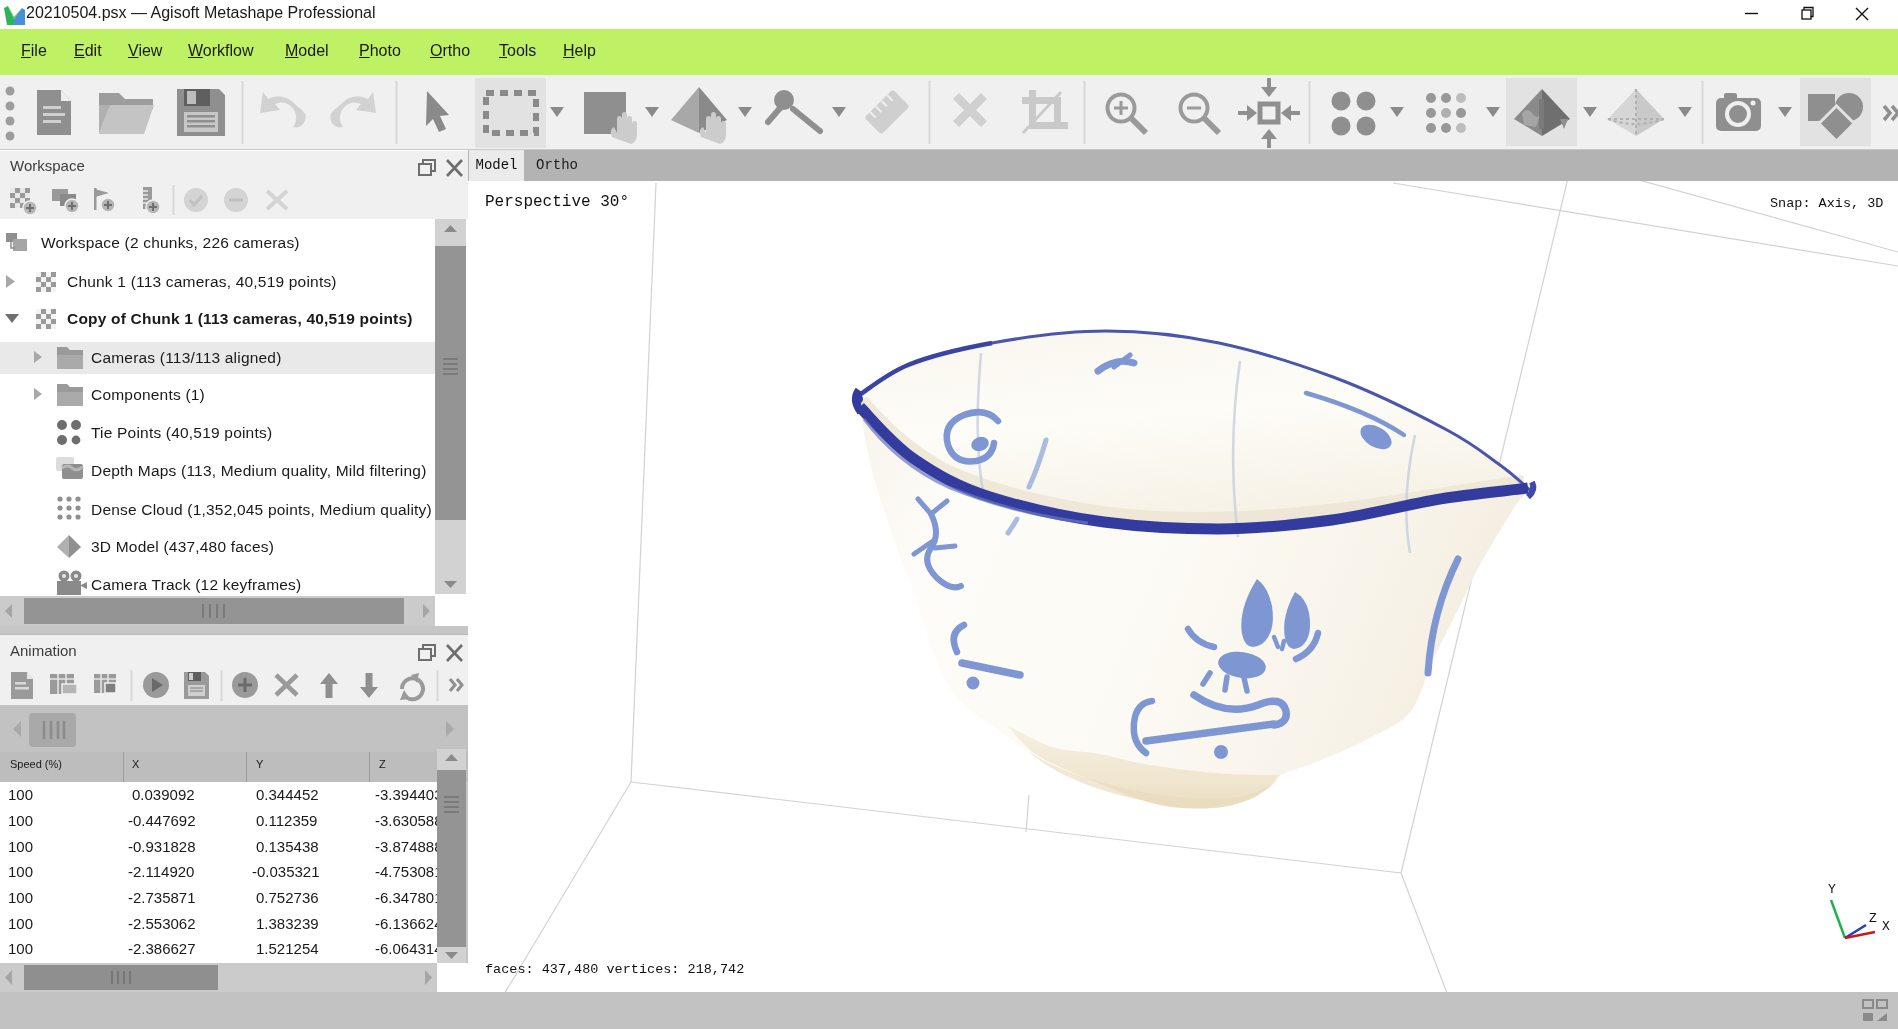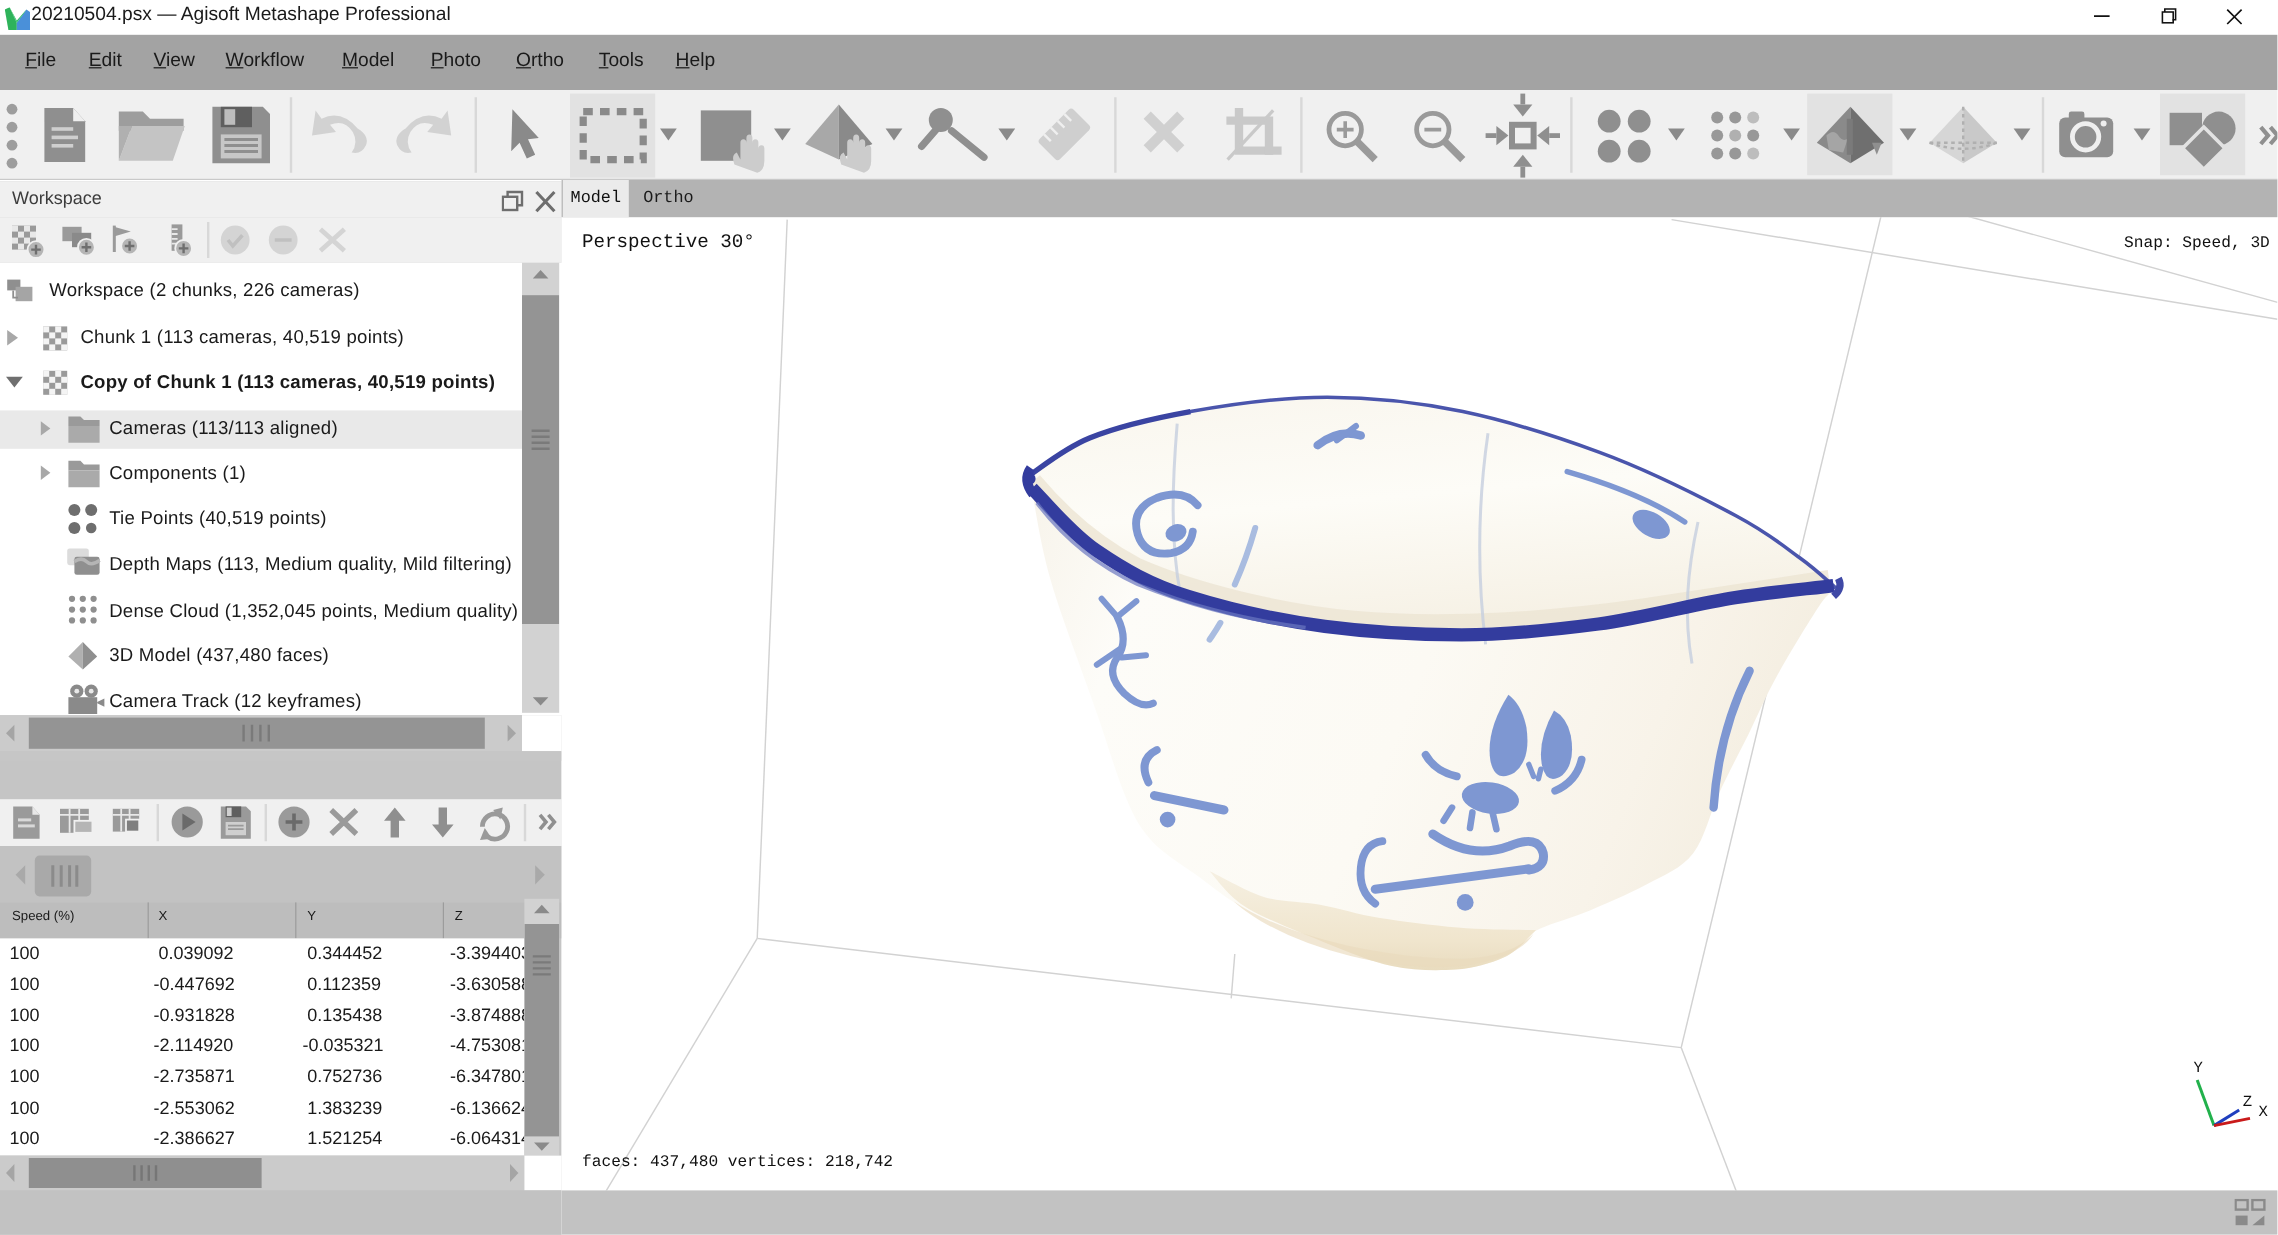--- a/index.html
+++ b/index.html
@@ -6,21 +6,21 @@
   html,body { width:1898px; height:1029px; overflow:hidden; background:#fff;
     font-family:"Liberation Sans", sans-serif; }
   .abs { position:absolute; }
   #app { position:relative; width:1898px; height:1029px; }
 
   
   #titlebar { position:absolute; left:0; top:0; width:1898px; height:29px; background:#ffffff; }
   #title-text { position:absolute; left:26px; top:4px; font-size:16px; color:#1a1a1a; }
 
   
-  #menubar { position:absolute; left:0; top:29px; width:1898px; height:46px; background:#a3a3a3; }
+  #menubar { position:absolute; left:0; top:29px; width:1898px; height:46px; background:#bef264; }
   .menuitem { position:absolute; top:13px; font-size:16px; color:#1a1a1a; }
   .menuitem span { text-decoration:underline; }
 
   
   #toolbar { position:absolute; left:0; top:75px; width:1898px; height:75px; background:#f0f0f0; border-bottom:1px solid #c9c9c9; }
 
   
   #leftdock { position:absolute; left:0; top:151px; width:468px; height:878px; background:#c5c5c5;text-align:right; }
   .panel-title { position:absolute; left:10px; font-size:15px; color:#3c3c3c; }
   .treelabel { position:absolute; font-size:15.5px; letter-spacing:0.2px; color:#1a1a1a; white-space:nowrap; }
@@ -430,20 +430,28 @@
             <line x1="210" y1="8" x2="210" y2="22"></line>
           <line x1="217" y1="8" x2="217" y2="22"></line>
             <line x1="224" y1="8" x2="224" y2="22"></line>
         </g>
         <path d="M423 8 l7 7 -7 7 z" fill="#a5a5a5"></path>
       </svg>
     </div>
     <div class="abs" style="left:435px;top:445px;width:33px;height:30px;background:#fff"></div>
     <div class="abs" style="left:0;top:475px;width:468px;height:8px;background:#c6c6c6"></div>
 
+    <div class="abs" style="left:0;top:483px;width:468px;height:32px;background:#f0f0f0;border-top:1px solid #b9b9b9">
+      <div class="panel-title" style="top:7px">Animation</div>
+      <svg class="abs" style="left:418px;top:8px" width="48" height="20" viewBox="0 0 48 20">
+        <path d="M5 6 v-4 h12 v11 h-4" fill="none" stroke="#6e6e6e" stroke-width="2"></path>
+        <rect x="1" y="6" width="12" height="11" fill="none" stroke="#6e6e6e" stroke-width="2"></rect>
+        <path d="M29 2 l15 16 M44 2 l-15 16" stroke="#6e6e6e" stroke-width="2.6"></path>
+      </svg>
+    </div>
     <div class="abs" style="left:0;top:515px;width:468px;height:39px;background:#f0f0f0">
       <svg width="468" height="39" viewBox="0 0 468 39">
 
         <g>
           <path d="M11 6 h16 l6 7 v20 h-22 z" fill="#9a9a9a"></path>
           <path d="M27 6 l6 7 h-6 z" fill="#e8e8e8"></path>
           <rect x="15" y="16" width="11" height="2.5" fill="#d8d8d8"></rect>
           <rect x="15" y="21" width="14" height="2.5" fill="#d8d8d8"></rect>
         </g>
 
@@ -700,21 +708,21 @@
         <path d="M1377 757 L1407 751" stroke="#c91a1a"></path>
       </g>
       <g font-family="Liberation Mono, monospace" font-size="13" fill="#111">
         <text x="1360" y="712">Y</text>
         <text x="1401" y="741">Z</text>
         <text x="1414" y="749">X</text>
       </g>
     </svg>
 
     <div class="abs mono" style="left:17px;top:43px;font-size:16px;color:#111">Perspective 30°</div>
-    <div class="abs mono" style="left:1302px;top:46px;font-size:13.5px;color:#111">Snap: Speed, 3D</div>
+    <div class="abs mono" style="left:1302px;top:46px;font-size:13.5px;color:#111">Snap: Axis, 3D</div>
     <div class="abs mono" style="left:17px;top:812px;font-size:13.5px;color:#111">faces: 437,480 vertices: 218,742</div>
 
     <div id="vp-bottom">
       <svg class="abs" style="left:1394px;top:7px" width="28" height="26" viewBox="0 0 28 26">
         <rect x="1" y="1" width="10" height="8" fill="none" stroke="#8a8a8a" stroke-width="2"></rect>
         <rect x="15" y="1" width="10" height="8" fill="none" stroke="#8a8a8a" stroke-width="2"></rect>
         <rect x="1" y="14" width="10" height="8" fill="#8a8a8a"></rect>
         <path d="M15 22 l10 -8 v8 z" fill="#8a8a8a"></path>
       </svg>
     </div>

